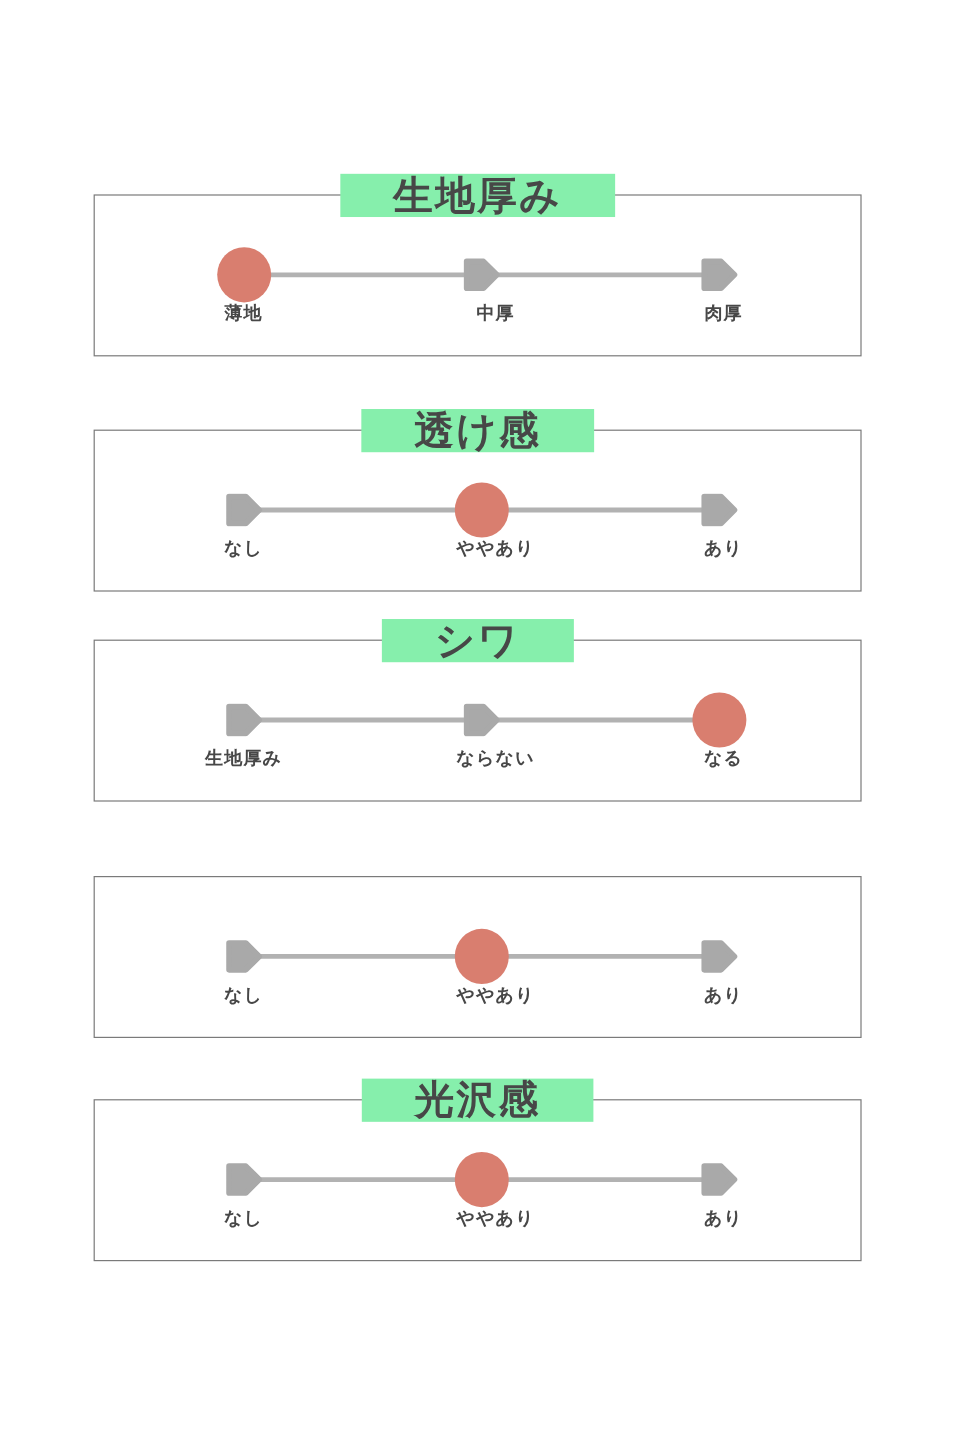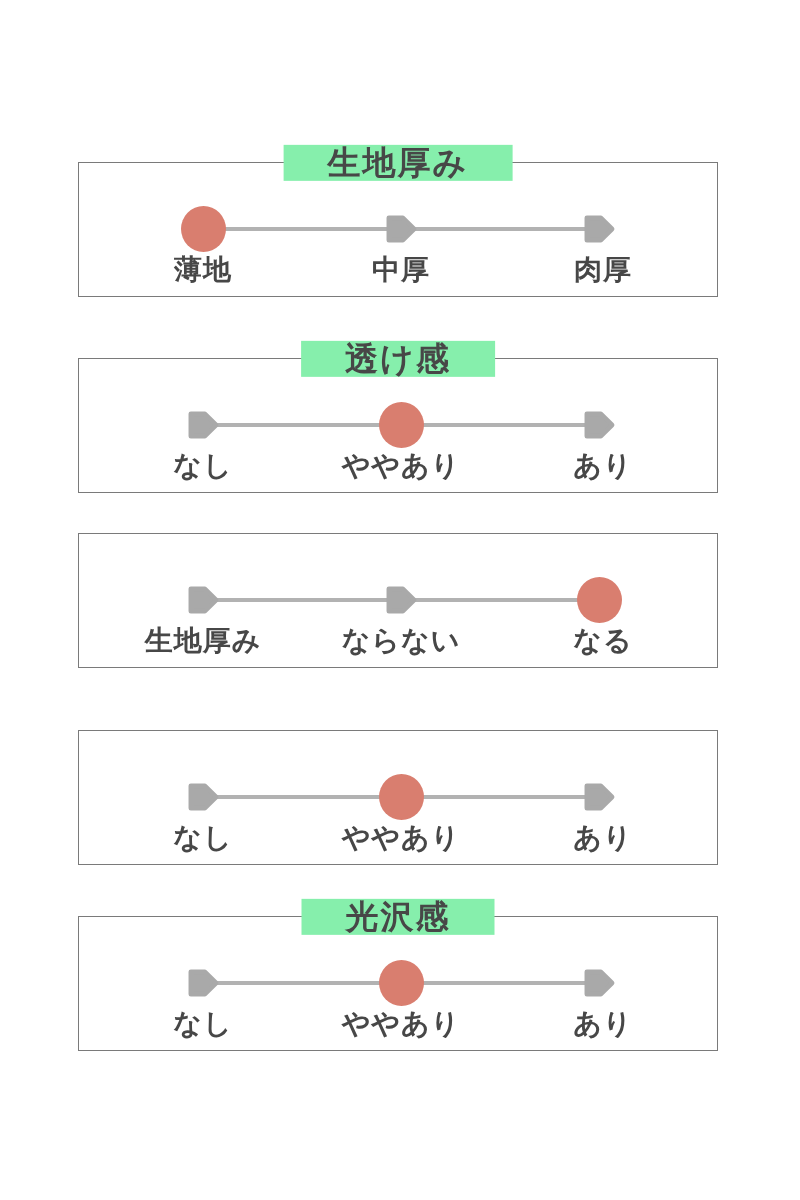--- a/index.html
+++ b/index.html
@@ -77,29 +77,29 @@
   .pent polygon{
     fill:var(--marker-gray);
     stroke:var(--marker-gray);
     stroke-width:5;
     stroke-linejoin:round;
   }
   .opt{
     position:absolute;
     top:90px;
     transform:translateX(-50%);
-    font-size:28px;
+    font-size:15px;
     font-weight:700;
     letter-spacing:1px;
     white-space:nowrap;
     color:var(--text-dark);
     line-height:1.2;
   }
   .opt.p1{left:124px;}
-  .opt.p2{left:322px;}
+  .opt.p2{left:334px;}
   .opt.p3{left:524px;}
 </style>
 </head>
 <body>
 
 <div class="sheet">
 
   <section class="panel">
     <h2 class="panel-title">生地厚み</h2>
     <div class="track"></div>
@@ -142,20 +142,21 @@
       <svg class="pent" width="34" height="28" viewBox="0 0 36 30">
           <polygon points="5,3 20,3 32,15 20,27 5,27"></polygon>
         </svg>
     </div>
     <span class="opt p1">なし</span>
     <span class="opt p2">ややあり</span>
     <span class="opt p3">あり</span>
   </section>
 
   <section class="panel">
+    <h2 class="panel-title">シワ</h2>
     <div class="track"></div>
     <div class="stop p1" data-selected="false">
 
       <svg class="pent" width="34" height="28" viewBox="0 0 36 30">
           <polygon points="5,3 20,3 32,15 20,27 5,27"></polygon>
         </svg>
     </div>
     <div class="stop p2" data-selected="false">
 
       <svg class="pent" width="34" height="28" viewBox="0 0 36 30">

